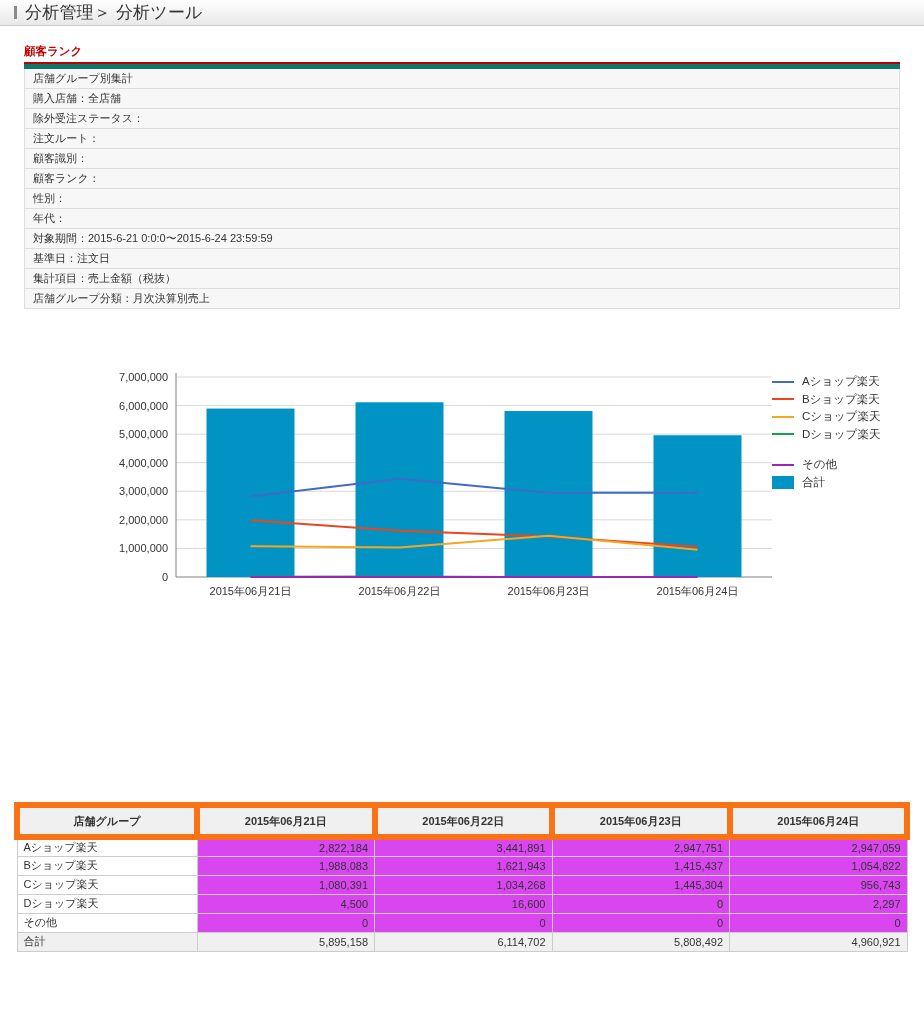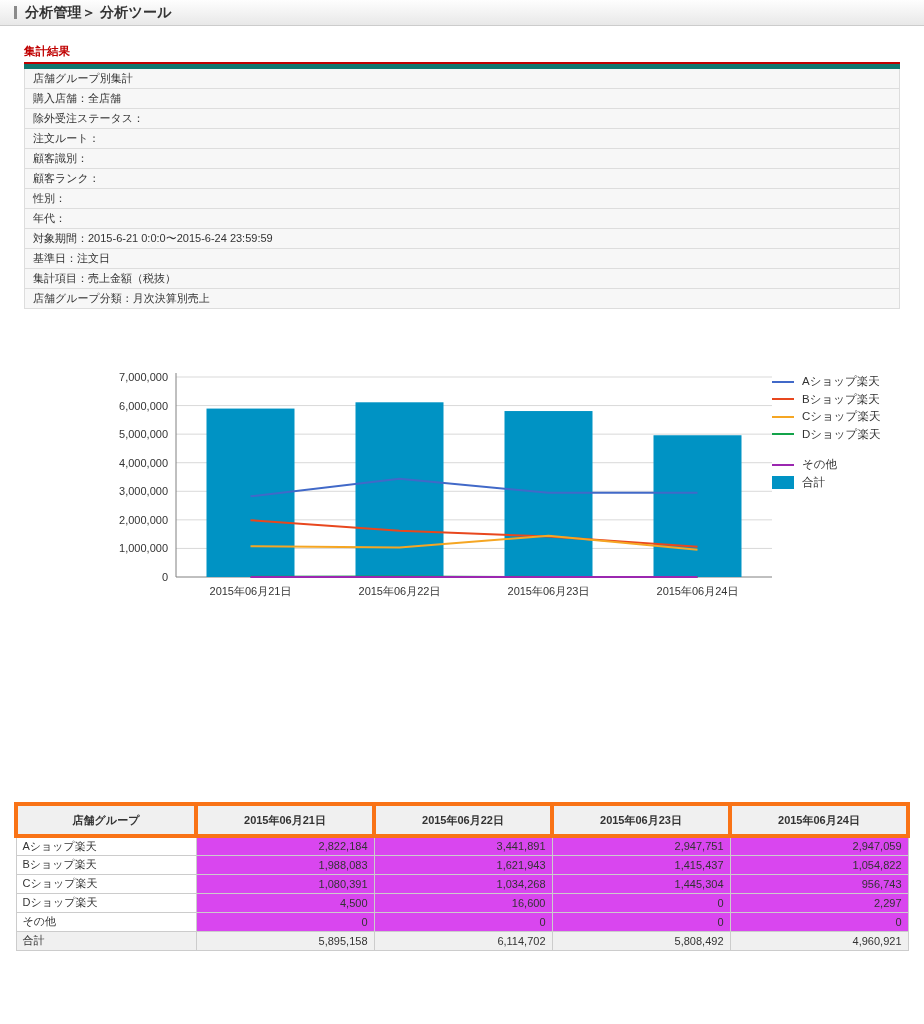--- a/index.html
+++ b/index.html
@@ -26,22 +26,22 @@
     align-items: center;
     padding-left: 14px;
   }
   .topbar .tick {
     width: 3px;
     height: 13px;
     background: #8a8a8a;
     margin-right: 8px;
   }
   .topbar .crumb {
-    font-size: 14px;
-    font-weight: bold;
+    font-size: 17px;
+    font-weight: normal;
     color: #333333;
     letter-spacing: 0.2px;
   }
 
   
   .section {
     margin: 18px 24px 0 24px;
   }
   .section-title {
     color: #c00000;
@@ -117,21 +117,21 @@
     left: 14px;
     top: 802px;
     width: 896px;
   }
   table.data {
     width: 100%;
     border-collapse: collapse;
   }
   table.data th {
     background: #f0f0f0;
-    border: 4px solid #f97316;
+    border: 6px solid #f97316;
     font-size: 11px;
     font-weight: bold;
     height: 32px;
     color: #333333;
   }
   table.data th.first { width: 180px; }
   table.data td {
     border: 1px solid #cccccc;
     font-size: 11px;
     height: 19px;
@@ -145,21 +145,21 @@
 </style>
 </head>
 <body>
 
 <div class="topbar">
   <div class="tick"></div>
   <div class="crumb">分析管理＞ 分析ツール</div>
 </div>
 
 <div class="section">
-  <div class="section-title">集計結果</div>
+  <div class="section-title">顧客ランク</div>
   <div class="section-rule"></div>
   <table class="cond">
     <tbody id="cond-body">
         <tr>
           <td>店舗グループ別集計</td>
         </tr>
         <tr>
           <td>購入店舗：全店舗</td>
         </tr>
         <tr>

